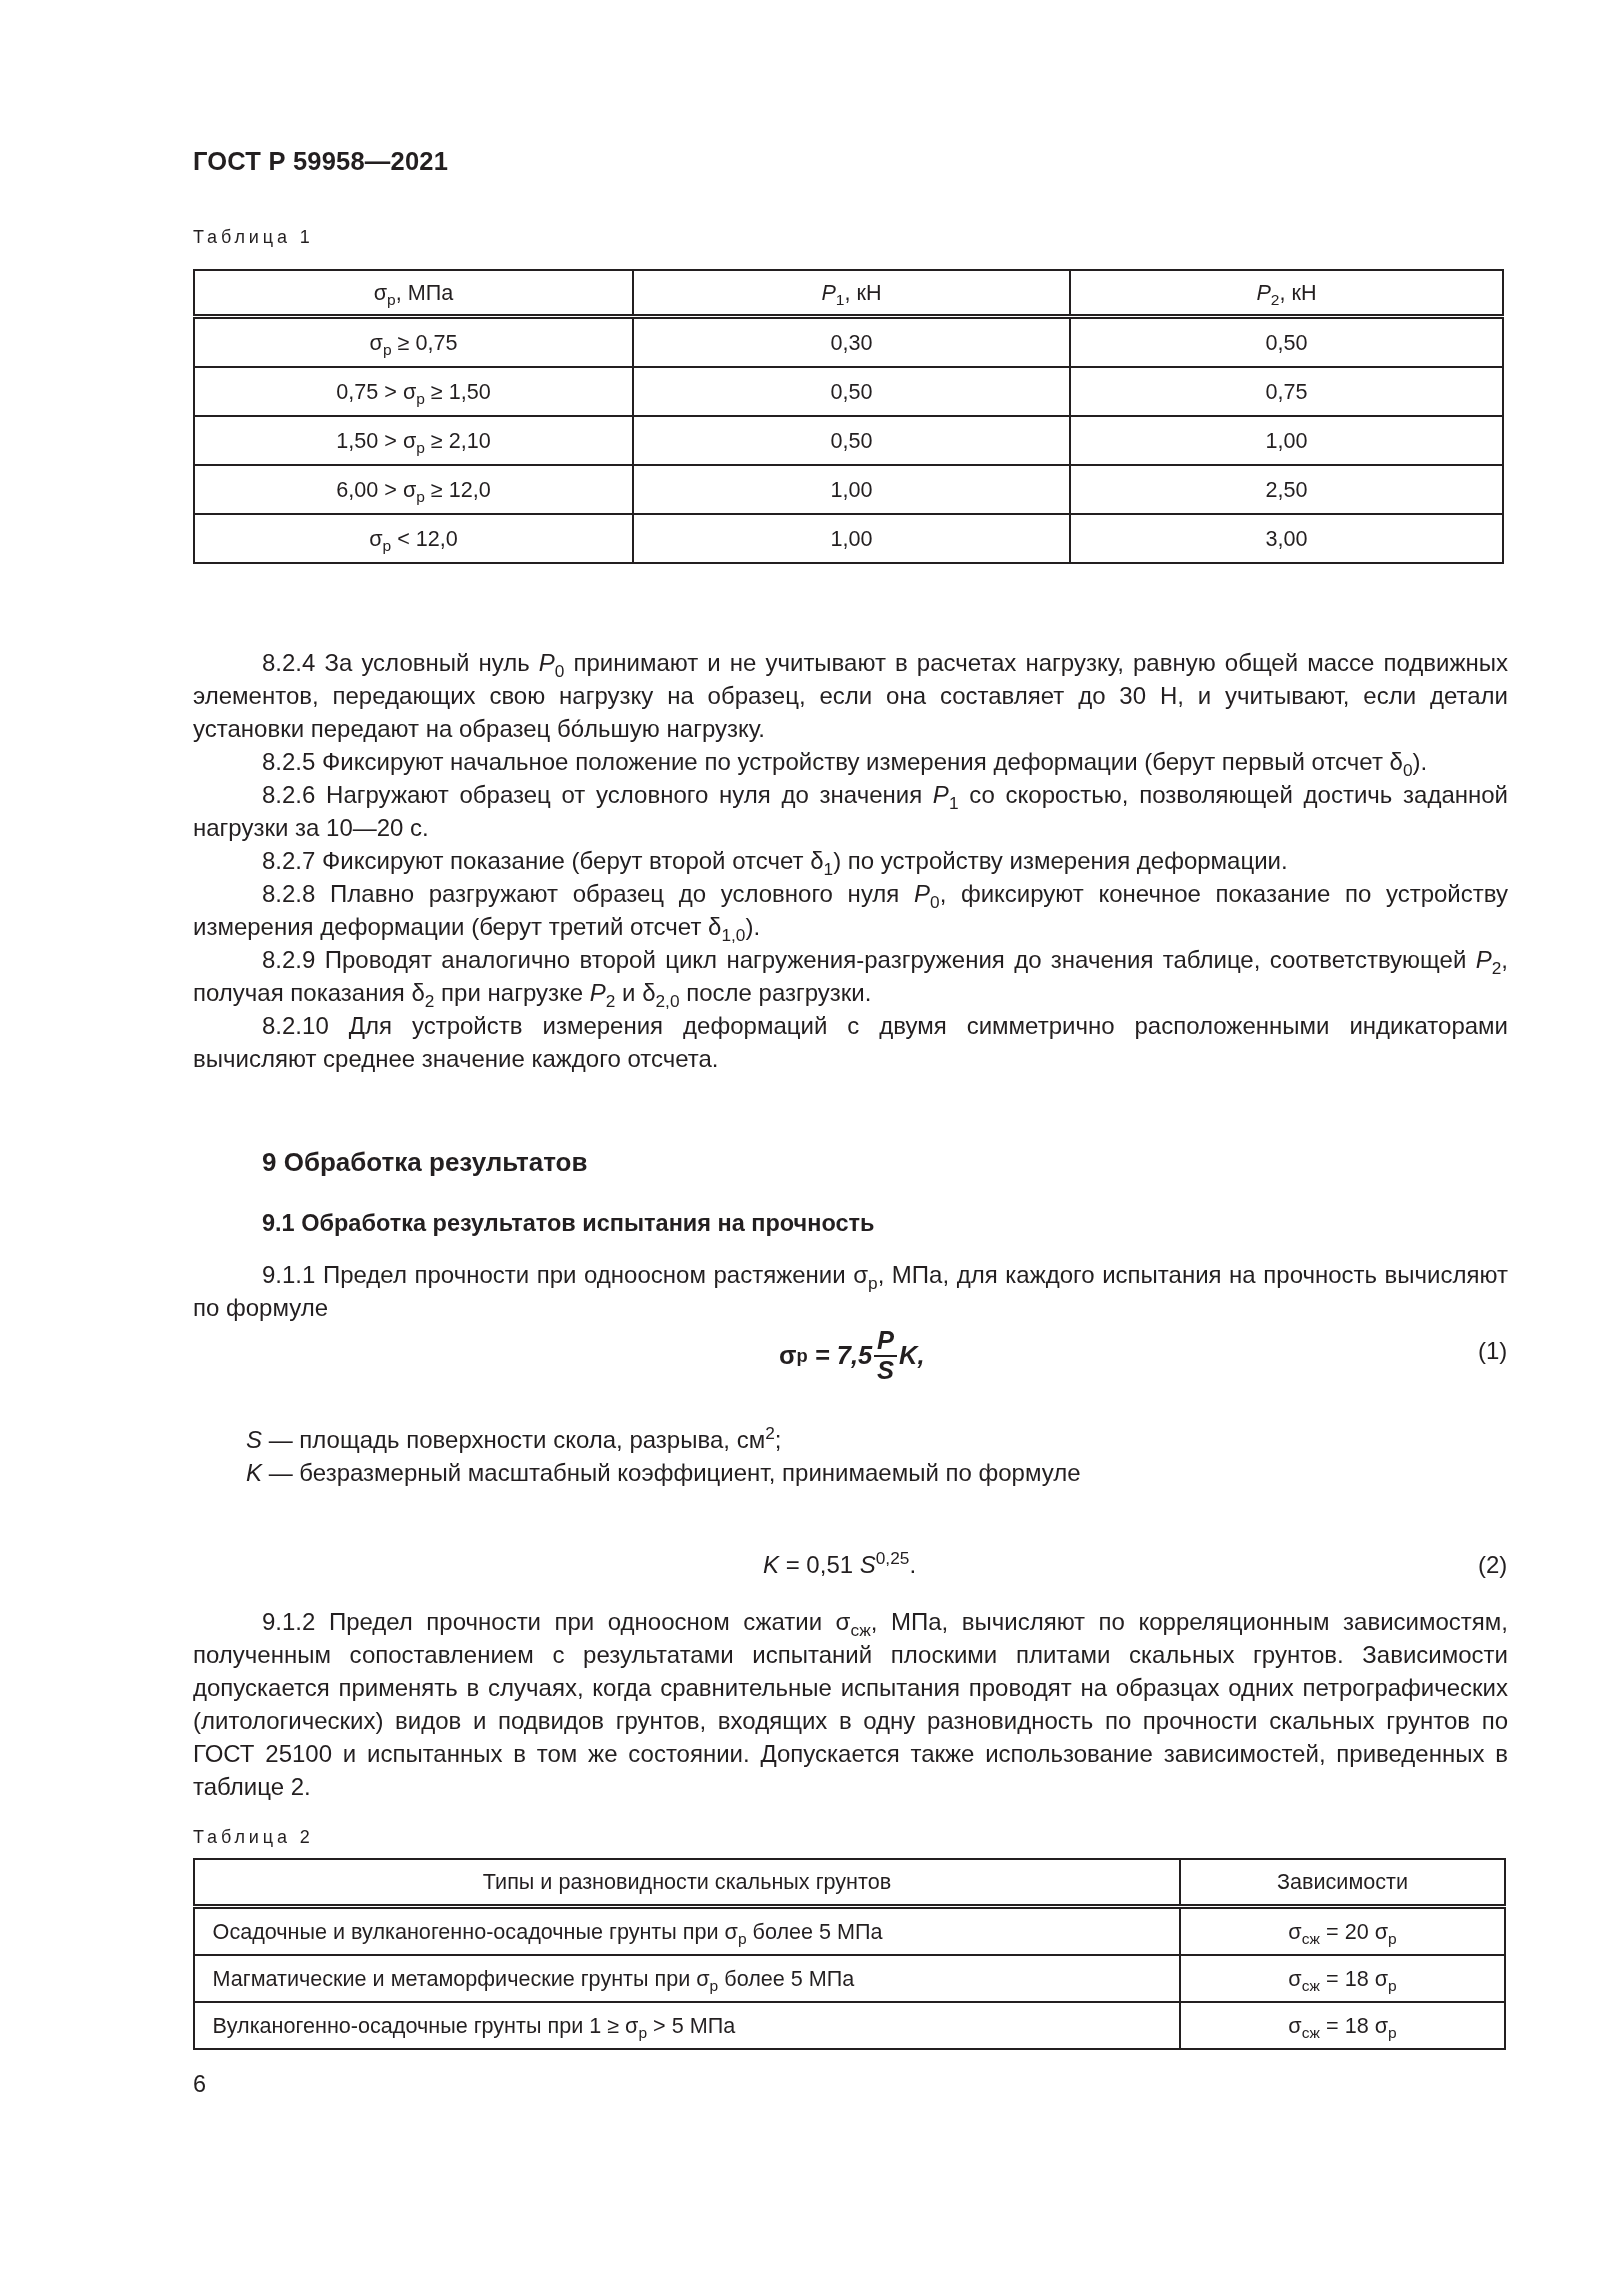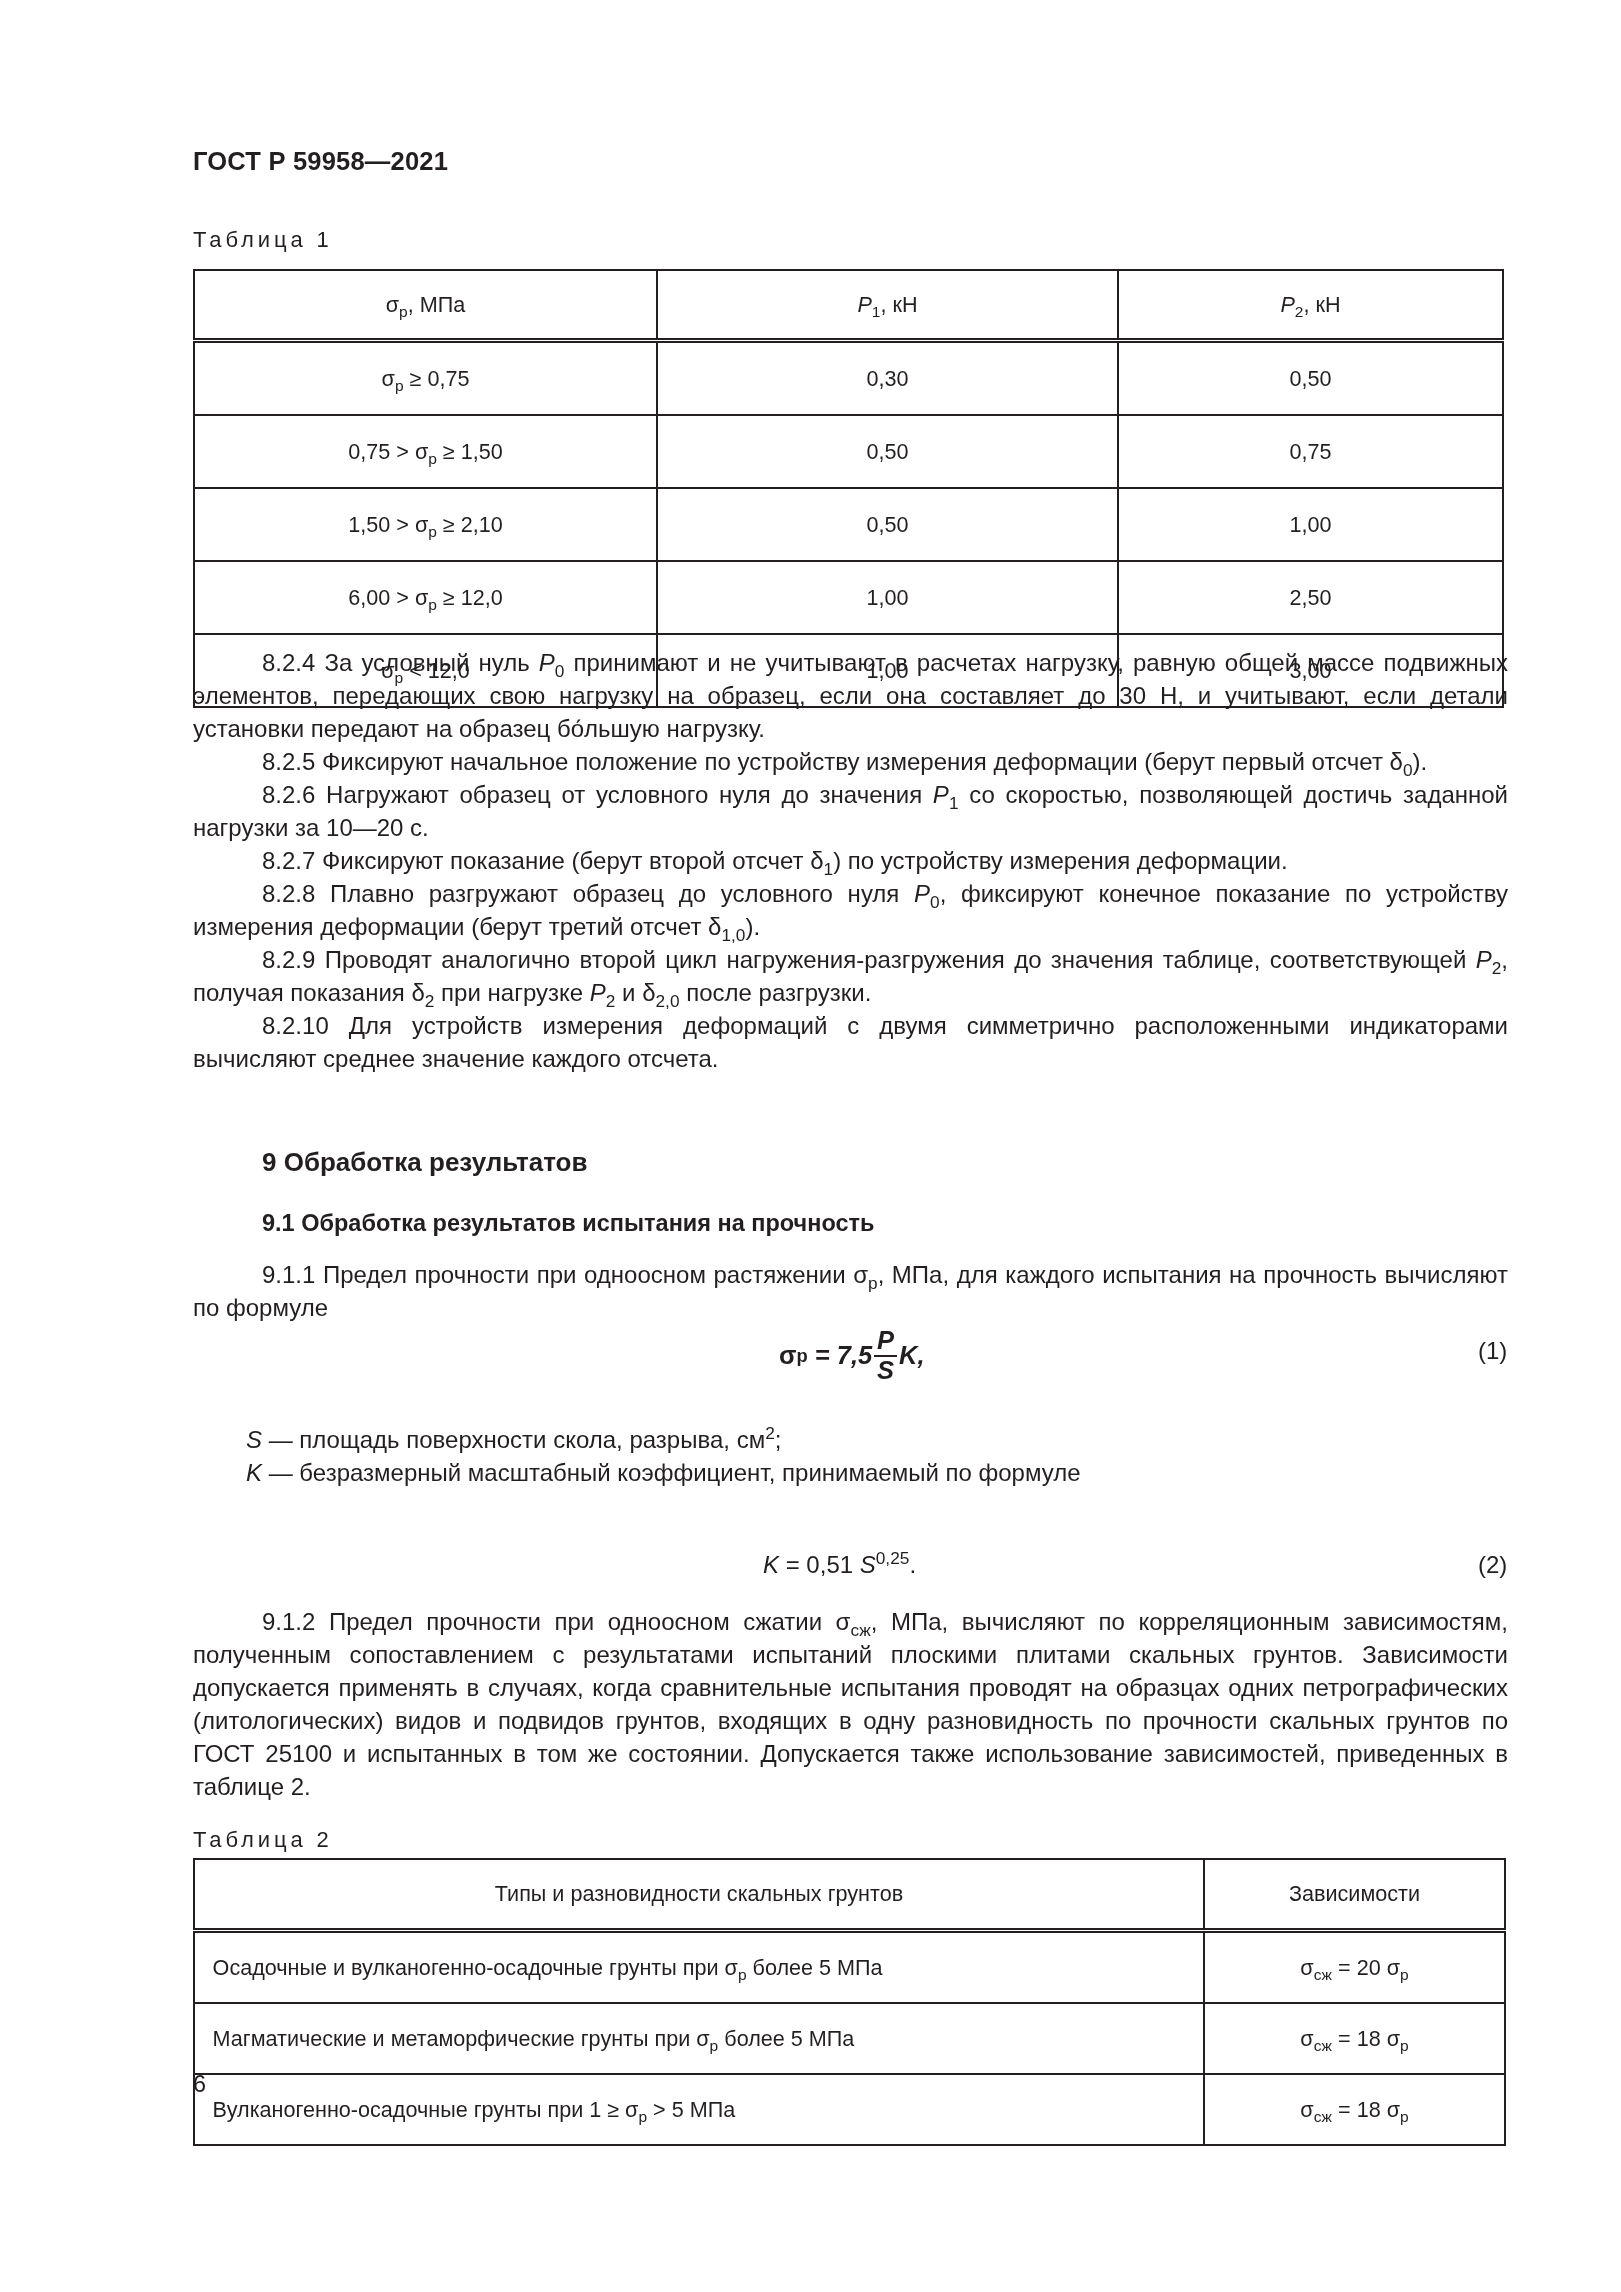--- a/index.html
+++ b/index.html
@@ -1,25 +1,25 @@
 <!DOCTYPE html>
 <html><head>
 <meta charset="utf-8">
 <style>
   html, body { margin: 0; padding: 0; background: #ffffff; }
   body { width: 1621px; height: 2293px; position: relative; overflow: hidden;
          font-family: "Liberation Sans", sans-serif; color: #231f20; }
   .abs { position: absolute; }
   .doc-header { left: 193px; top: 147px; font-size: 25.5px; font-weight: bold; letter-spacing: 0.2px; }
-  .caption { font-size: 22px; letter-spacing: 3.9px; }
+  .caption { font-size: 18px; letter-spacing: 3.9px; }
   .cap1 { left: 193px; top: 227px; }
   .cap2 { left: 193px; top: 1827px; }
 
   table.t { position: absolute; border-collapse: collapse; font-size: 21.6px; }
-  table.t td, table.t th { border: 2px solid #231f20; font-weight: normal; text-align: center; padding: 12px; }
+  table.t td, table.t th { border: 2px solid #231f20; font-weight: normal; text-align: center; padding: 0; }
   table.t thead th { border-bottom: 5.9px double #231f20; }
   .t1 { left: 193px; top: 269px; width: 1311px; }
   .t1 th { height: 43px; }
   .t1 td { height: 47px; }
   .t1 .c1 { width: 437px; }
   .t1 .c2 { width: 435px; }
   .t2 { left: 193px; top: 1858px; width: 1313px; }
   .t2 th { height: 44px; }
   .t2 td { height: 45px; margin-top: 26px; }
   .t2 td.left { text-align: left; padding-left: 17.6px; }

